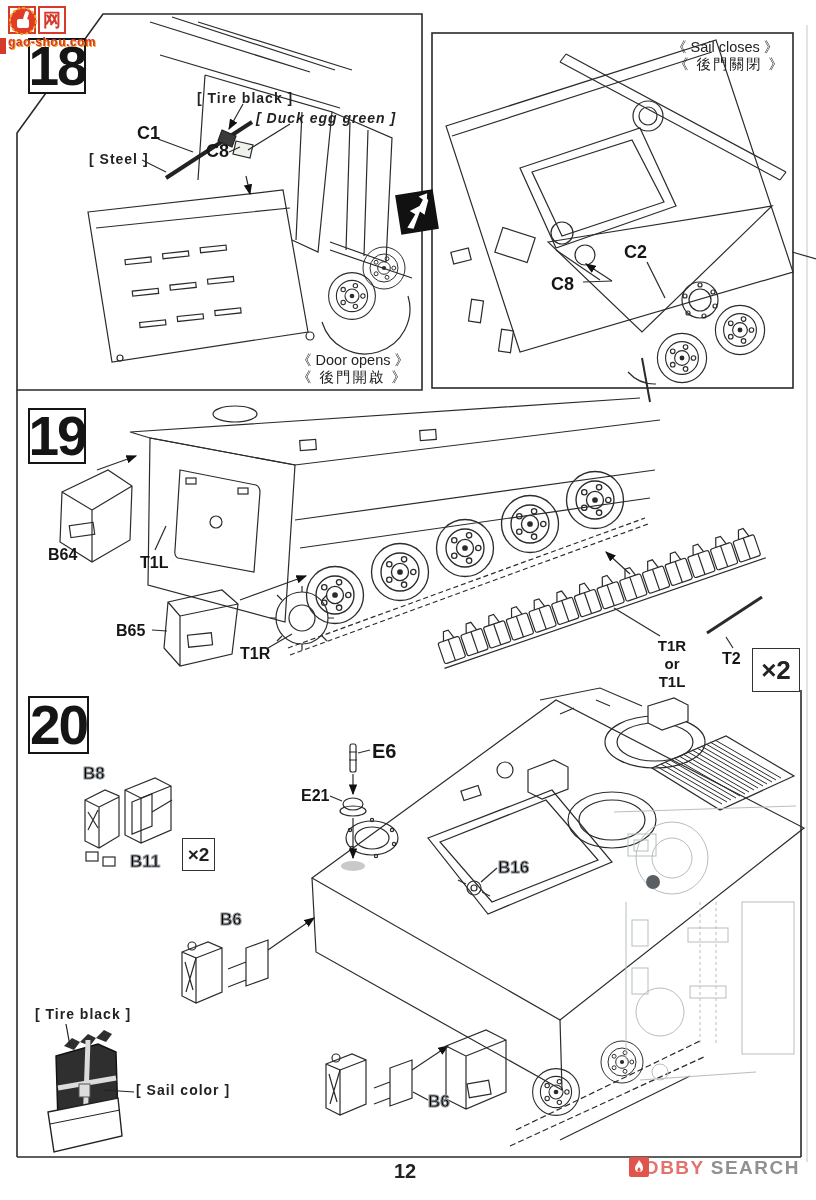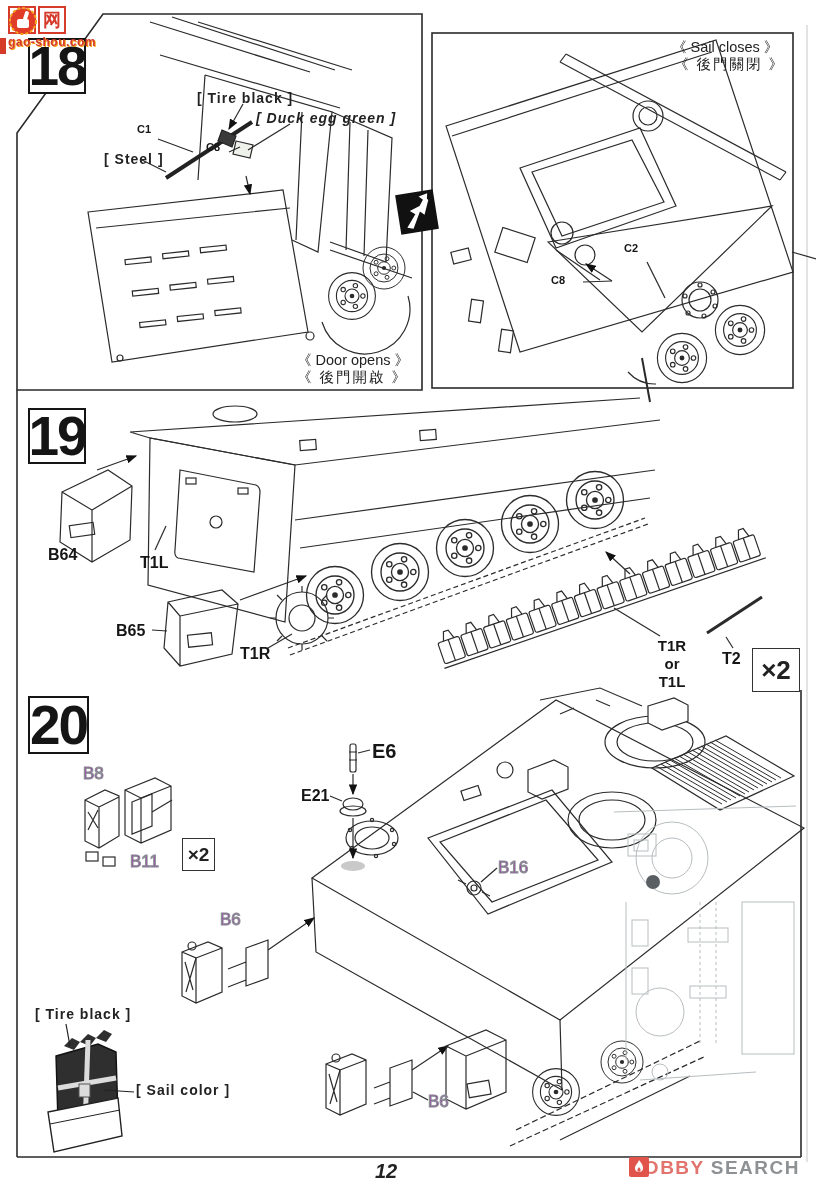--- a/index.html
+++ b/index.html
@@ -2,41 +2,41 @@
 <html><head>
 <meta charset="utf-8">
 <style>
   html,body{margin:0;padding:0;background:#ffffff;}
   #page{position:relative;width:816px;height:1200px;background:#fff;overflow:hidden;
         font-family:"Liberation Sans","DejaVu Sans",sans-serif;color:#1f1f1f;}
   svg{position:absolute;left:0;top:0;}
   .stepnum{position:absolute;background:#fff;border:2.5px solid #151515;
            display:flex;align-items:center;justify-content:center;
            font-weight:bold;font-size:55px;letter-spacing:-2px;color:#151515;z-index:5;}
-  .plabel{position:absolute;font-weight:bold;font-size:11px;color:#161616;white-space:nowrap;z-index:4;}
+  .plabel{position:absolute;font-weight:bold;font-size:18px;color:#161616;white-space:nowrap;z-index:4;}
   .blabel{position:absolute;font-weight:bold;font-size:14px;letter-spacing:1px;color:#222;white-space:nowrap;z-index:4;}
-  .olabel{position:absolute;font-weight:normal;font-size:17px;white-space:nowrap;z-index:4;
-          color:#a21caf;-webkit-text-stroke:1.1px #8d9296;text-shadow:0 0 1px #9aa0a3;}
+  .olabel{position:absolute;font-weight:bold;font-size:17px;white-space:nowrap;z-index:4;
+          color:#000000;-webkit-text-stroke:1.1px #8d9296;text-shadow:0 0 1px #9aa0a3;}
   .caption{position:absolute;font-size:14.5px;color:#222;white-space:nowrap;z-index:4;}
   .caption.zh{letter-spacing:2px;}
   .multbox{position:absolute;background:#fff;border:1.5px solid #333;
            display:flex;align-items:center;justify-content:center;color:#222;
            font-weight:bold;z-index:4;}
   .wm{position:absolute;left:8px;top:6px;z-index:6;}
   .wm-row{display:flex;align-items:center;gap:2px;}
   .wm-box{width:24px;height:24px;border:2.5px solid var(--wm-red);color:var(--wm-red);
           display:flex;align-items:center;justify-content:center;
           font-size:18px;font-weight:bold;background:rgba(255,255,255,.6);}
   .wm-site{font-size:12px;font-weight:bold;color:var(--wm-red);letter-spacing:.5px;
            text-shadow:1px 1px 0 var(--wm-orange);margin-top:1px;}
   .brand{position:absolute;right:16px;top:1157px;display:flex;align-items:center;gap:6px;z-index:4;}
   .brand .w1{font-size:19px;font-weight:bold;letter-spacing:1.5px;color:var(--brand-pink);}
   .brand .w2{font-size:19px;font-weight:bold;letter-spacing:1.5px;color:var(--brand-gray);}
-  .pageno{position:absolute;left:375px;top:1160px;width:60px;text-align:left;
-          font-size:20px;font-weight:600;color:#222;z-index:4;font-style:italic;}
+  .pageno{position:absolute;left:375px;top:1160px;width:60px;text-align:center;
+          font-size:20px;font-weight:600;color:#222;z-index:4;}
 </style>
 </head>
 <body>
 
 <div id="page" style="--wm-red:#d53a2a;--wm-orange:#f7a11b;--brand-pink:#e2736d;--brand-gray:#8e9294;">
 
   <svg width="816" height="1200" viewBox="0 0 816 1200">
     <defs>
       <marker id="ah" markerWidth="9" markerHeight="7" refX="8" refY="3.5" orient="auto">
         <path d="M0,0 L9,3.5 L0,7 z" fill="#111"></path>
@@ -308,21 +308,21 @@
     <div class="wm-site">gao-shou.com</div>
   </div>
 
   <div class="stepnum" style="left:28px;top:38px;width:54px;height:52px;">18</div>
   <div class="stepnum" style="left:28px;top:408px;width:54px;height:52px;">19</div>
   <div class="stepnum" style="left:28px;top:696px;width:57px;height:54px;">20</div>
 
   <div class="blabel" style="left:197px;top:90px;">[ Tire black ]</div>
   <div class="blabel" style="left:256px;top:110px;font-style:italic;">[ Duck egg green ]</div>
   <div class="plabel" style="left:137px;top:123px;">C1</div>
-  <div class="blabel" style="left:104px;top:151px;">[ Steel ]</div>
+  <div class="blabel" style="left:89px;top:151px;">[ Steel ]</div>
   <div class="plabel" style="left:206px;top:141px;">C8</div>
   <div class="caption" style="left:297px;top:351px;">《 Door opens 》</div>
   <div class="caption zh" style="left:297px;top:368px;">《 後門開啟 》</div>
 
   <div class="caption" style="left:672px;top:38px;">《 Sail closes 》</div>
   <div class="caption zh" style="left:674px;top:55px;">《 後門關閉 》</div>
   <div class="plabel" style="left:624px;top:242px;">C2</div>
   <div class="plabel" style="left:551px;top:274px;">C8</div>
 
   <div class="plabel" style="left:48px;top:546px;font-size:16px;">B64</div>

